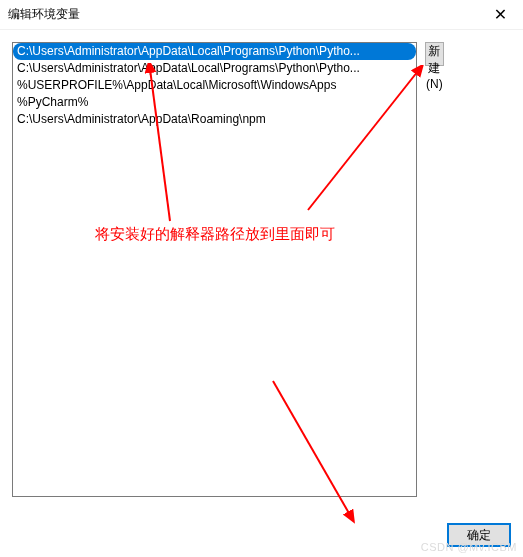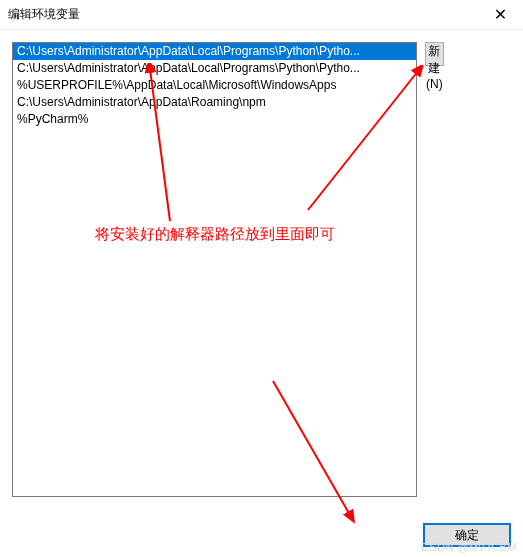--- a/index.html
+++ b/index.html
@@ -2,28 +2,28 @@
 <html><head>
   <meta charset="utf-8">
   <style>
     * { box-sizing: border-box; margin: 0; padding: 0; }
     body { font-family: "Microsoft YaHei", "Segoe UI", sans-serif; font-size: 12px; background: #fff; width: 523px; height: 557px; position: relative; }
     .titlebar { height: 30px; display: flex; align-items: center; justify-content: space-between; padding-left: 8px; border-bottom: 1px solid #f0f0f0; }
     .title-text { font-size: 12px; }
     .close-btn { width: 45px; height: 30px; display: flex; align-items: center; justify-content: center; font-size: 16px; cursor: default; }
     .content { position: relative; padding: 12px; height: calc(100% - 30px); }
     .list-area { position: absolute; left: 12px; top: 12px; width: 405px; height: 455px; border: 1px solid #7a7a7a; background: #fff; overflow: hidden; }
-    .list-item { height: 17px; line-height: 17px; padding: 0 4px; font-size: 12px; white-space: nowrap; overflow: hidden; text-overflow: ellipsis; text-align: left; }
+    .list-item { height: 17px; line-height: 17px; padding: 0 4px; font-size: 12px; white-space: nowrap; overflow: hidden; text-overflow: ellipsis; text-align: left; border-radius: 8px; }
     .list-item.selected { background: #0078d7; color: #fff; }
     .btn-col { position: absolute; right: 20px; top: 12px; width: 78px; display: flex; flex-direction: row; gap: 44px; }
     .btn-col button { height: 24px; font-size: 12px; background: #e1e1e1; border: 1px solid #adadad; cursor: default; }
     .btn-col .gap-small { height: 14px; }
     .btn-col .gap-large { height: 60px; }
     .footer-btns { position: absolute; right: 12px; bottom: 10px; display: flex; gap: 10px; }
-    .footer-btns button { width: 88px; height: 24px; font-size: 12px; background: #e1e1e1; border: 1px solid #adadad; cursor: default; }
+    .footer-btns button { width: 64px; height: 24px; font-size: 12px; background: #e1e1e1; border: 1px solid #adadad; cursor: default; }
     .footer-btns button.primary { border: 2px solid #0078d7; }
     .annotation { position: absolute; left: 95px; top: 195px; color: #ff0000; font-size: 15px; font-family: SimSun, serif; pointer-events: none; text-align: right; }
     .arrow { position: absolute; pointer-events: none; }
     .watermark { position: absolute; right: 6px; bottom: 4px; color: #dcdcdc; font-size: 11px; font-family: Arial, sans-serif; letter-spacing: 0.5px; pointer-events: none; margin-left: 12px; }
   </style>
 </head>
 <body>
 
 <div class="titlebar">
   <span class="title-text">编辑环境变量</span>
@@ -31,22 +31,22 @@
     <span>✕</span>
   </div>
 </div>
 
 <div class="content">
 
   <div class="list-area">
     <div class="list-item selected">C:\Users\Administrator\AppData\Local\Programs\Python\Pytho...</div>
     <div class="list-item">C:\Users\Administrator\AppData\Local\Programs\Python\Pytho...</div>
     <div class="list-item">%USERPROFILE%\AppData\Local\Microsoft\WindowsApps</div>
+    <div class="list-item">%PyCharm%</div>
     <div class="list-item">C:\Users\Administrator\AppData\Roaming\npm</div>
-    <div class="list-item">%PyCharm%</div>
   </div>
 
   <div class="btn-col">
     <button>新建(N)</button>
     <div class="gap-small"></div>
     <div class="gap-small"></div>
     <div class="gap-small"></div>
     <div class="gap-large"></div>
     <button>上移(U)</button>
     <div class="gap-small"></div>

